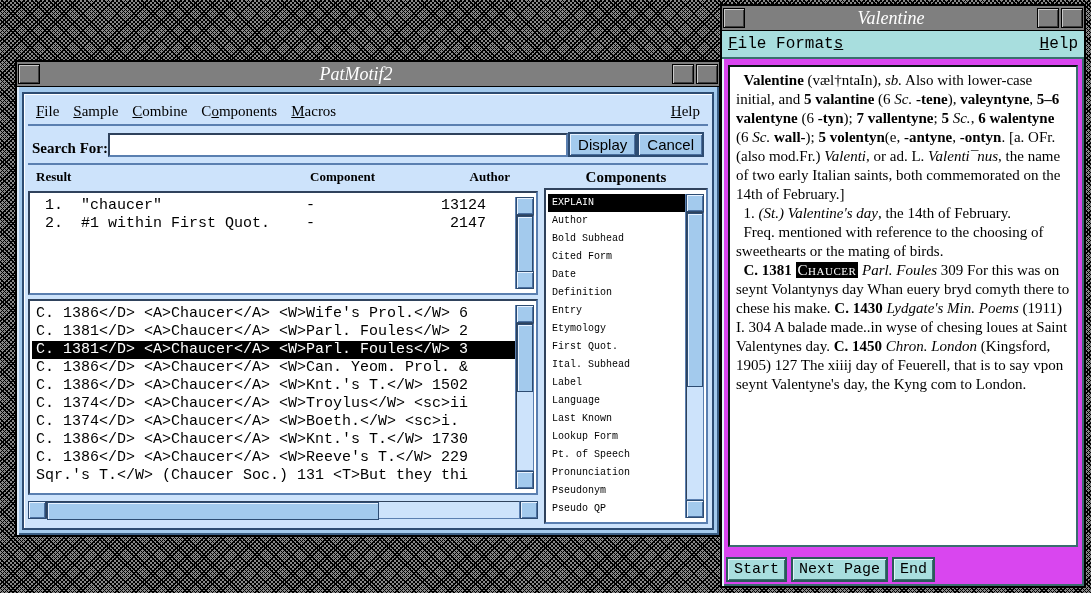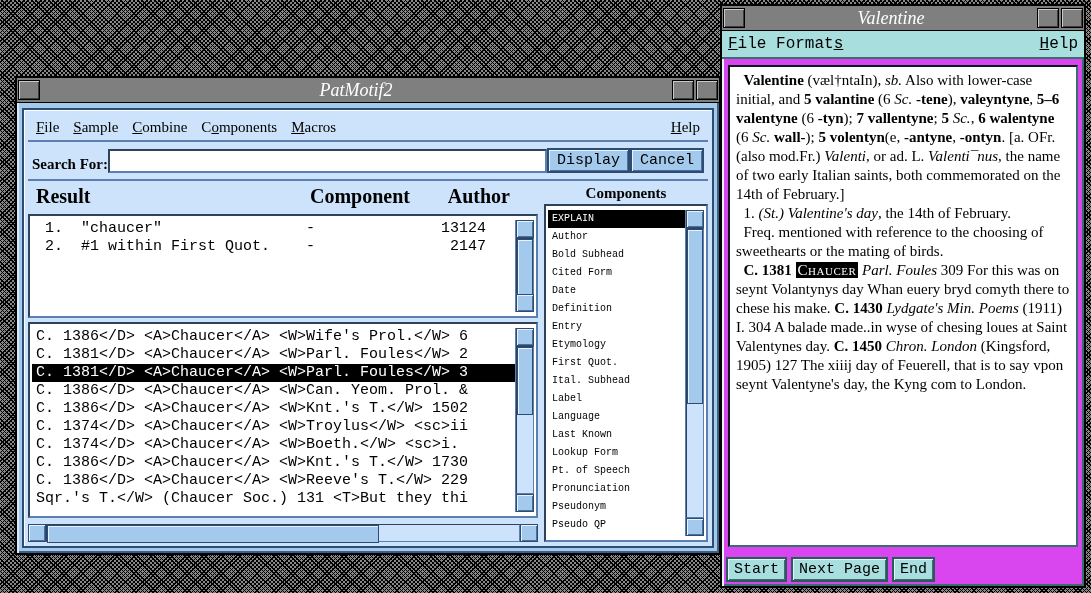--- a/index.html
+++ b/index.html
@@ -12,21 +12,21 @@
       repeating-linear-gradient(45deg, #000 0 1px, transparent 1px 3px),
       repeating-linear-gradient(-45deg, #000 0 1px, #888 1px 3px);
     position: relative;
     overflow: hidden;
   }
 
   
   .pm-window {
     position: absolute;
     left: 15px;
-    top: 76px;
+    top: 60px;
     width: 702px;
     background: #a3caed;
     border: 2px solid #000;
     box-shadow: inset 2px 2px 0 #dbe9f7, inset -2px -2px 0 #3b5f86;
   }
   .pm-titlebar {
     height: 24px;
     background: #7f7f7f;
     display: flex;
     align-items: center;
@@ -89,39 +89,39 @@
     font-size: 14px;
     padding: 0 4px;
     box-sizing: border-box;
   }
   .pm-btn {
     background: #a3caed;
     border: 2px solid #2d4c72;
     box-shadow: inset 1px 1px 0 #e8f2ff, inset -1px -1px 0 #4b70a0;
     padding: 2px 8px;
     font-size: 15px;
-    font-family: Liberation Mono, monospace;
+    font-family: Liberation Sans, sans-serif;
     cursor: default;
   }
 
   .pm-body {
     display: flex;
     gap: 6px;
     padding-top: 4px;
   }
   .pm-left {
     flex: 1;
     display: flex;
     flex-direction: column;
     gap: 4px;
   }
   .pm-headerrow {
     display: flex;
     font-weight: bold;
-    font-size: 20px;
+    font-size: 13px;
     padding: 0 4px 2px 8px;
   }
   .pm-h-result { flex: 1; }
   .pm-h-comp { width: 120px; }
   .pm-h-count { width: 80px; text-align: right; padding-right: 24px; }
 
   .pm-listbox {
     background: #fff;
     border: 2px inset #5a7fb0;
     font-family: "Courier New", monospace;

